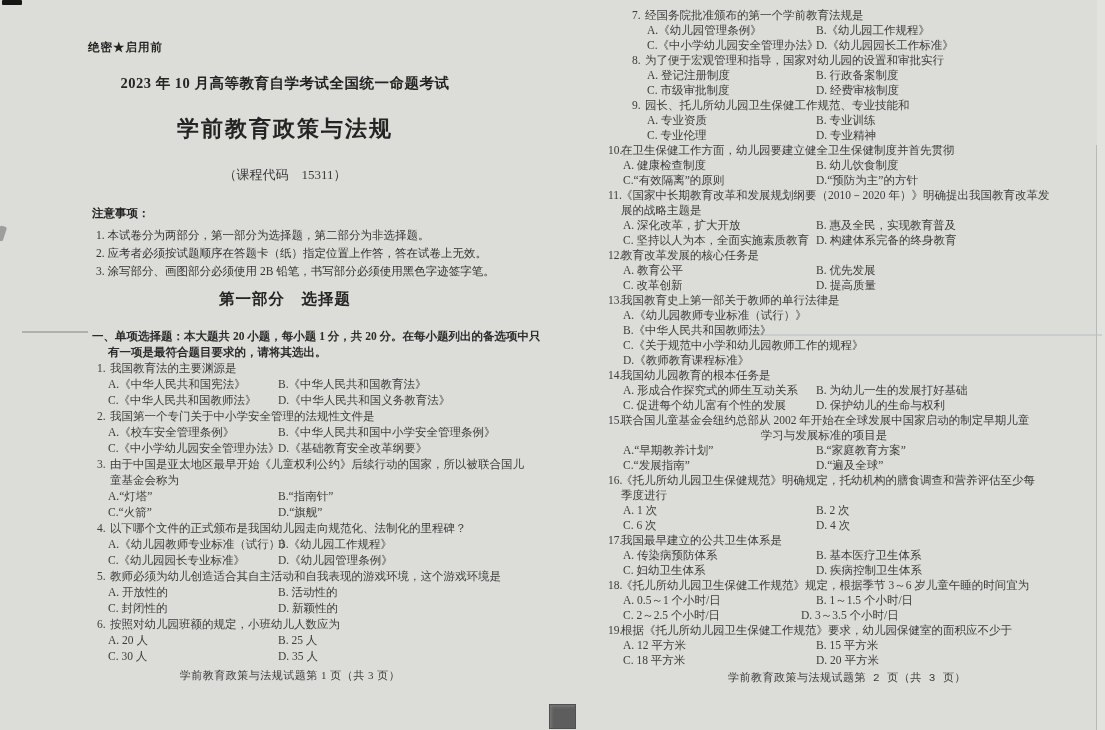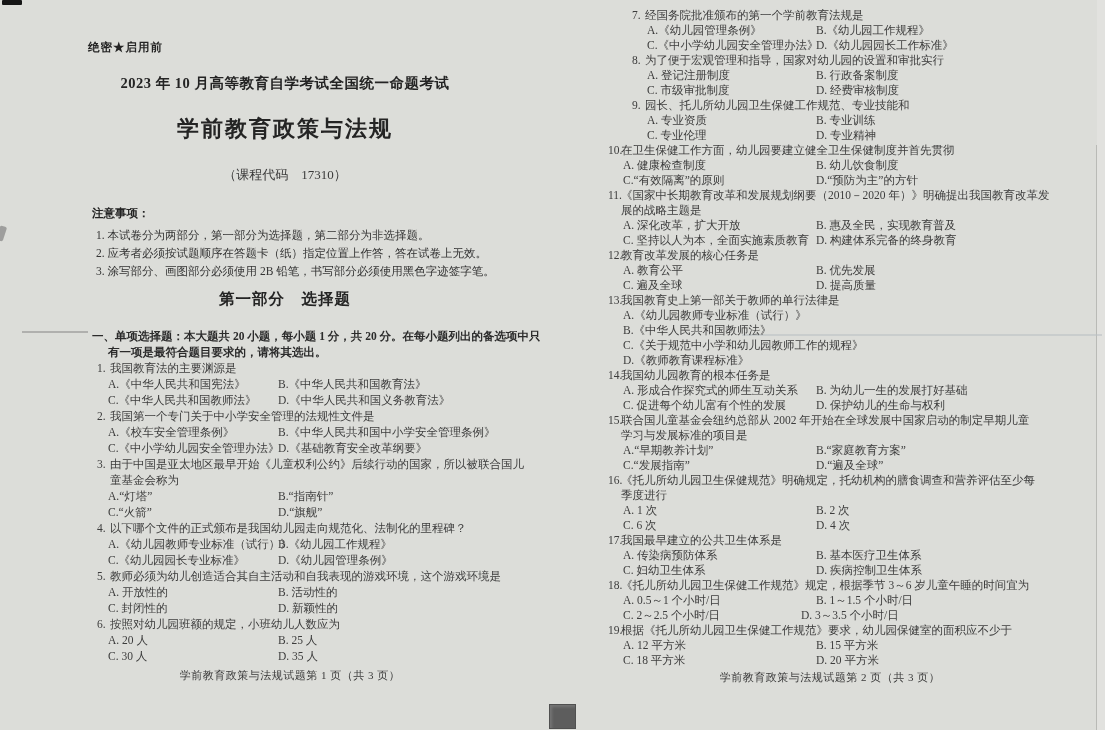--- a/index.html
+++ b/index.html
@@ -30,21 +30,21 @@
   #right-qbox{left:607px;top:8px;width:420px;}
   #left-qbox .qline{height:16px;line-height:16px;}
   #right-qbox .qline{height:15px;line-height:15px;}
   .qline{position:relative;}
   .qnum{position:absolute;top:0;}
   .col2{position:absolute;top:0;}
   .intro-line{font-weight:bold;color:#2b2b2b;}
 
   .page-footer{font-size:11px;color:#3a3a3a;letter-spacing:0.5px;}
   #left-footer{left:95px;top:668px;width:390px;}
-  #right-footer{left:620px;top:670px;width:420px;}
+  #right-footer{left:637px;top:670px;width:420px;font-family:Liberation Mono, monospace;}
 
   
   .mark-top-left{left:2px;top:0;width:20px;height:5px;background:#161616;border-radius:1px;}
   .smudge-left{left:-2px;top:226px;width:7px;height:15px;background:#8f8f8d;transform:rotate(18deg);border-radius:2px;opacity:.8;}
   .streak-left{left:22px;top:331px;width:66px;height:2px;background:#a8a8a6;opacity:.85;}
   .streak-right{left:742px;top:334px;width:360px;height:2px;background:#b9c0c2;opacity:.55;}
   .edge-line{left:1096px;top:145px;width:1px;height:585px;background:#b9bab6;}
   .edge-band{left:1097px;top:0;width:8px;height:730px;background:#e6e6e3;opacity:.6;}
   .square-artifact{left:549px;top:704px;width:25px;height:23px;background:#5d5d5d;border:1px solid #505050;box-shadow:inset 2px 2px 3px rgba(255,255,255,.15);}
 </style>
@@ -56,21 +56,21 @@
 <div class="abs edge-line"></div>
 <div class="abs smudge-left"></div>
 <div class="abs streak-left"></div>
 <div class="abs streak-right"></div>
 <div class="abs square-artifact"></div>
 
 <div class="abs" id="left-header-wrap">
   <div class="abs classification bold">绝密★启用前</div>
   <div class="abs session center bold">2023 年 10 月高等教育自学考试全国统一命题考试</div>
   <div class="abs main-title center bold">学前教育政策与法规</div>
-  <div class="abs course-code center">（课程代码　17310）</div>
+  <div class="abs course-code center">（课程代码　15311）</div>
   <div class="abs notes-header bold">注意事项：</div>
   <div class="abs note-line" style="top:228px;">1. 本试卷分为两部分，第一部分为选择题，第二部分为非选择题。</div>
   <div class="abs note-line" style="top:246px;">2. 应考者必须按试题顺序在答题卡（纸）指定位置上作答，答在试卷上无效。</div>
   <div class="abs note-line" style="top:264px;">3. 涂写部分、画图部分必须使用 2B 铅笔，书写部分必须使用黑色字迹签字笔。</div>
   <div class="abs section-header center bold">第一部分　选择题</div>
 </div>
 
 <div class="qbox" id="left-qbox">
     <div class="qline intro-line" style="margin-left: -3px;"><span>一、单项选择题：本大题共 20 小题，每小题 1 分，共 20 分。在每小题列出的备选项中只</span></div>
     <div class="qline intro-line" style="margin-left: 13px;"><span>有一项是最符合题目要求的，请将其选出。</span></div>
@@ -108,31 +108,31 @@
     <div class="qline" style="padding-left: 40px;"><span>C. 专业伦理</span><span class="col2" style="left: 209px;">D. 专业精神</span></div>
     <div class="qline" style="padding-left: 14px;"><span class="qnum" style="left: 1px;">10.</span><span>在卫生保健工作方面，幼儿园要建立健全卫生保健制度并首先贯彻</span></div>
     <div class="qline" style="padding-left: 16px;"><span>A. 健康检查制度</span><span class="col2" style="left: 209px;">B. 幼儿饮食制度</span></div>
     <div class="qline" style="padding-left: 16px;"><span>C.“有效隔离”的原则</span><span class="col2" style="left: 209px;">D.“预防为主”的方针</span></div>
     <div class="qline" style="padding-left: 14px;"><span class="qnum" style="left: 1px;">11.</span><span>《国家中长期教育改革和发展规划纲要（2010－2020 年）》明确提出我国教育改革发</span></div>
     <div class="qline" style="padding-left: 14px;"><span>展的战略主题是</span></div>
     <div class="qline" style="padding-left: 16px;"><span>A. 深化改革，扩大开放</span><span class="col2" style="left: 209px;">B. 惠及全民，实现教育普及</span></div>
     <div class="qline" style="padding-left: 16px;"><span>C. 坚持以人为本，全面实施素质教育</span><span class="col2" style="left: 209px;">D. 构建体系完备的终身教育</span></div>
     <div class="qline" style="padding-left: 14px;"><span class="qnum" style="left: 1px;">12.</span><span>教育改革发展的核心任务是</span></div>
     <div class="qline" style="padding-left: 16px;"><span>A. 教育公平</span><span class="col2" style="left: 209px;">B. 优先发展</span></div>
-    <div class="qline" style="padding-left: 16px;"><span>C. 遍及全球</span><span class="col2" style="left: 209px;">D. 提高质量</span></div>
+    <div class="qline" style="padding-left: 16px;"><span>C. 改革创新</span><span class="col2" style="left: 209px;">D. 提高质量</span></div>
     <div class="qline" style="padding-left: 14px;"><span class="qnum" style="left: 1px;">13.</span><span>我国教育史上第一部关于教师的单行法律是</span></div>
     <div class="qline" style="padding-left: 16px;"><span>A.《幼儿园教师专业标准（试行）》</span></div>
     <div class="qline" style="padding-left: 16px;"><span>B.《中华人民共和国教师法》</span></div>
     <div class="qline" style="padding-left: 16px;"><span>C.《关于规范中小学和幼儿园教师工作的规程》</span></div>
     <div class="qline" style="padding-left: 16px;"><span>D.《教师教育课程标准》</span></div>
     <div class="qline" style="padding-left: 14px;"><span class="qnum" style="left: 1px;">14.</span><span>我国幼儿园教育的根本任务是</span></div>
     <div class="qline" style="padding-left: 16px;"><span>A. 形成合作探究式的师生互动关系</span><span class="col2" style="left: 209px;">B. 为幼儿一生的发展打好基础</span></div>
     <div class="qline" style="padding-left: 16px;"><span>C. 促进每个幼儿富有个性的发展</span><span class="col2" style="left: 209px;">D. 保护幼儿的生命与权利</span></div>
     <div class="qline" style="padding-left: 14px;"><span class="qnum" style="left: 1px;">15.</span><span>联合国儿童基金会纽约总部从 2002 年开始在全球发展中国家启动的制定早期儿童</span></div>
-    <div class="qline" style="padding-left: 14px;"><span>学习与发展标准的项目是</span></div>
+    <div class="qline" style="padding-left: 14px; text-align: center;"><span>学习与发展标准的项目是</span></div>
     <div class="qline" style="padding-left: 16px;"><span>A.“早期教养计划”</span><span class="col2" style="left: 209px;">B.“家庭教育方案”</span></div>
     <div class="qline" style="padding-left: 16px;"><span>C.“发展指南”</span><span class="col2" style="left: 209px;">D.“遍及全球”</span></div>
     <div class="qline" style="padding-left: 14px;"><span class="qnum" style="left: 1px;">16.</span><span>《托儿所幼儿园卫生保健规范》明确规定，托幼机构的膳食调查和营养评估至少每</span></div>
     <div class="qline" style="padding-left: 14px;"><span>季度进行</span></div>
     <div class="qline" style="padding-left: 16px;"><span>A. 1 次</span><span class="col2" style="left: 209px;">B. 2 次</span></div>
     <div class="qline" style="padding-left: 16px;"><span>C. 6 次</span><span class="col2" style="left: 209px;">D. 4 次</span></div>
     <div class="qline" style="padding-left: 14px;"><span class="qnum" style="left: 1px;">17.</span><span>我国最早建立的公共卫生体系是</span></div>
     <div class="qline" style="padding-left: 16px;"><span>A. 传染病预防体系</span><span class="col2" style="left: 209px;">B. 基本医疗卫生体系</span></div>
     <div class="qline" style="padding-left: 16px;"><span>C. 妇幼卫生体系</span><span class="col2" style="left: 209px;">D. 疾病控制卫生体系</span></div>
     <div class="qline" style="padding-left: 14px;"><span class="qnum" style="left: 1px;">18.</span><span>《托儿所幼儿园卫生保健工作规范》规定，根据季节 3～6 岁儿童午睡的时间宜为</span></div>

